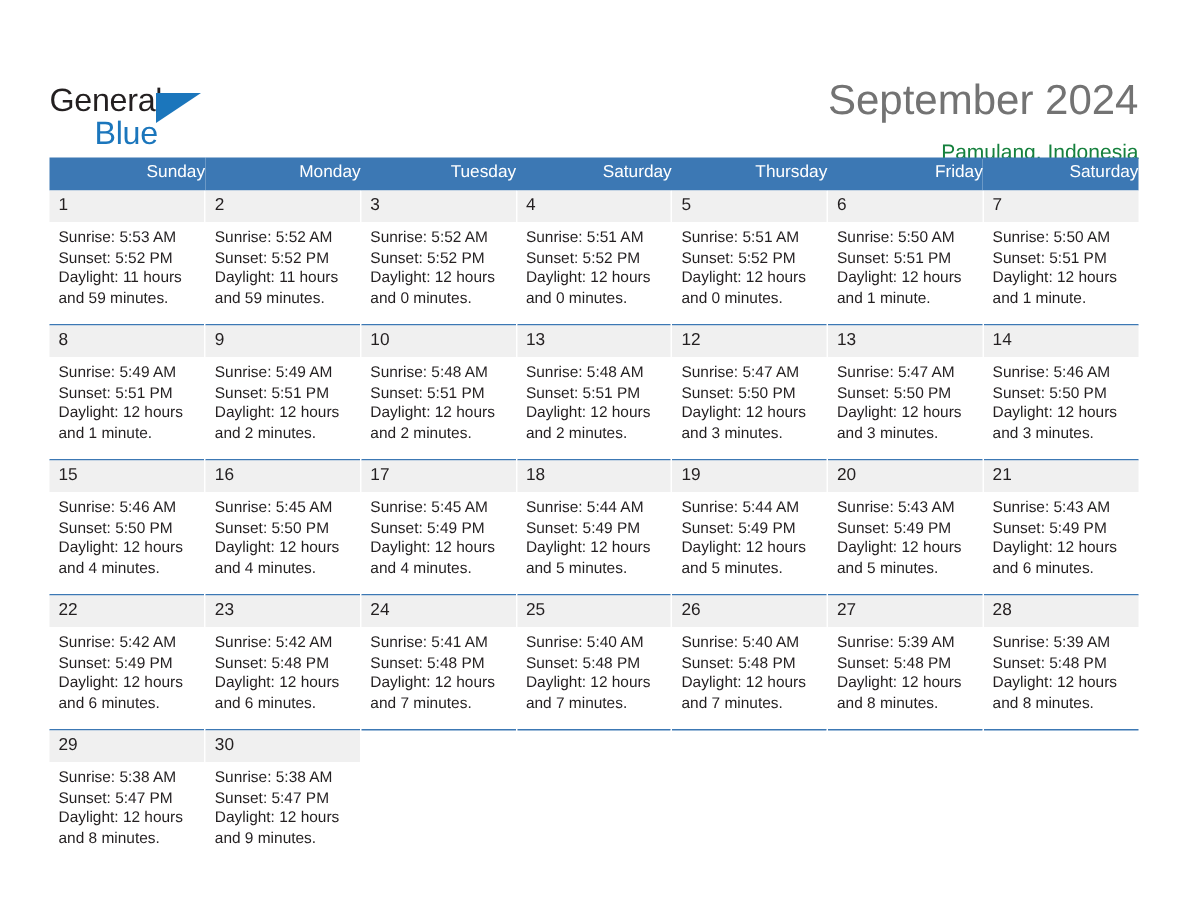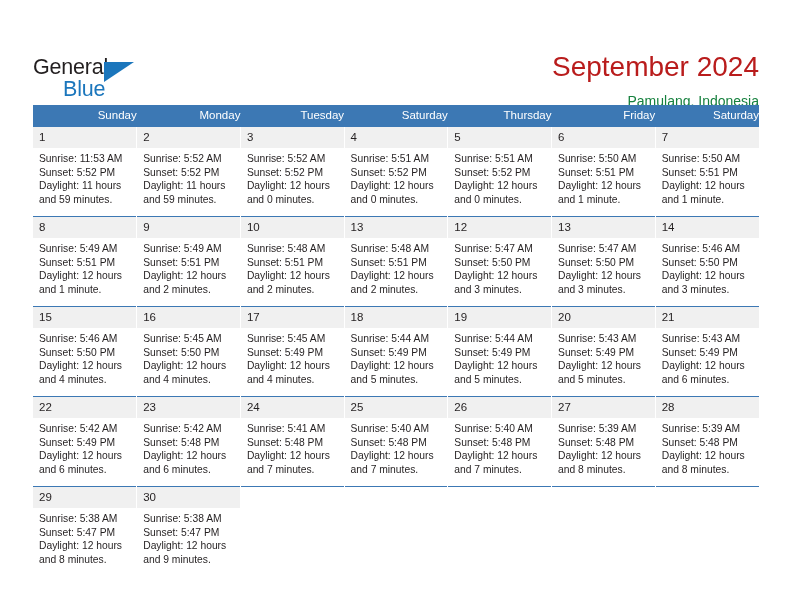--- a/index.html
+++ b/index.html
@@ -67,21 +67,21 @@
   }
 
   .title-block {
     position: absolute;
     right: 0;
     top: 0;
     text-align: right;
   }
   .cal-title {
     font-size: 28px;
-    color: #b91c1c;
+    color: #737373;
     line-height: 34px;
     white-space: nowrap;
   }
   .cal-subtitle {
     font-size: 14px;
     color: #15803d;
     line-height: 20px;
     margin-top: 7px;
     white-space: nowrap;
   }
@@ -180,21 +180,21 @@
         <th class="dow">Friday</th>
         <th class="dow">Saturday</th>
       </tr>
     </thead>
     <tbody>
         <tr class="week-row first-week">
           <td>
             <div class="cell-inner">
               <div class="daynum">1</div>
               <div class="details">
-                <div>Sunrise: 11:53 AM</div>
+                <div>Sunrise: 5:53 AM</div>
                 <div>Sunset: 5:52 PM</div>
                 <div>Daylight: 11 hours</div>
                 <div>and 59 minutes.</div>
               </div>
             </div>
           </td>
           <td>
             <div class="cell-inner">
               <div class="daynum">2</div>
               <div class="details">

